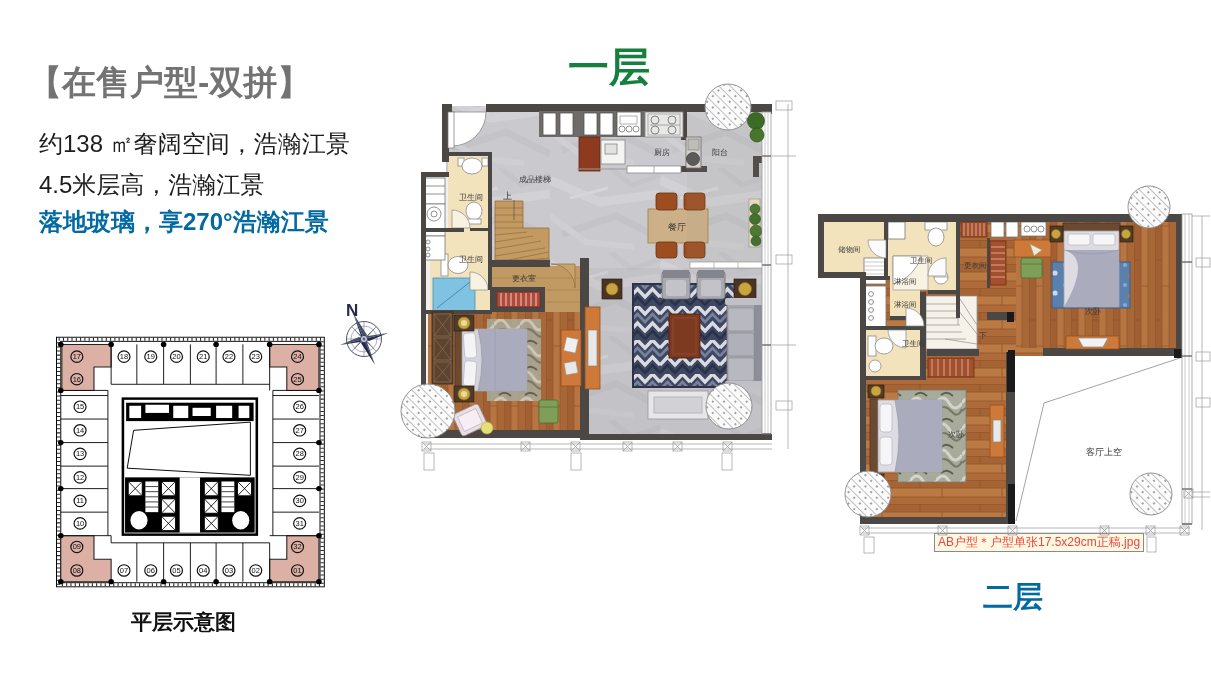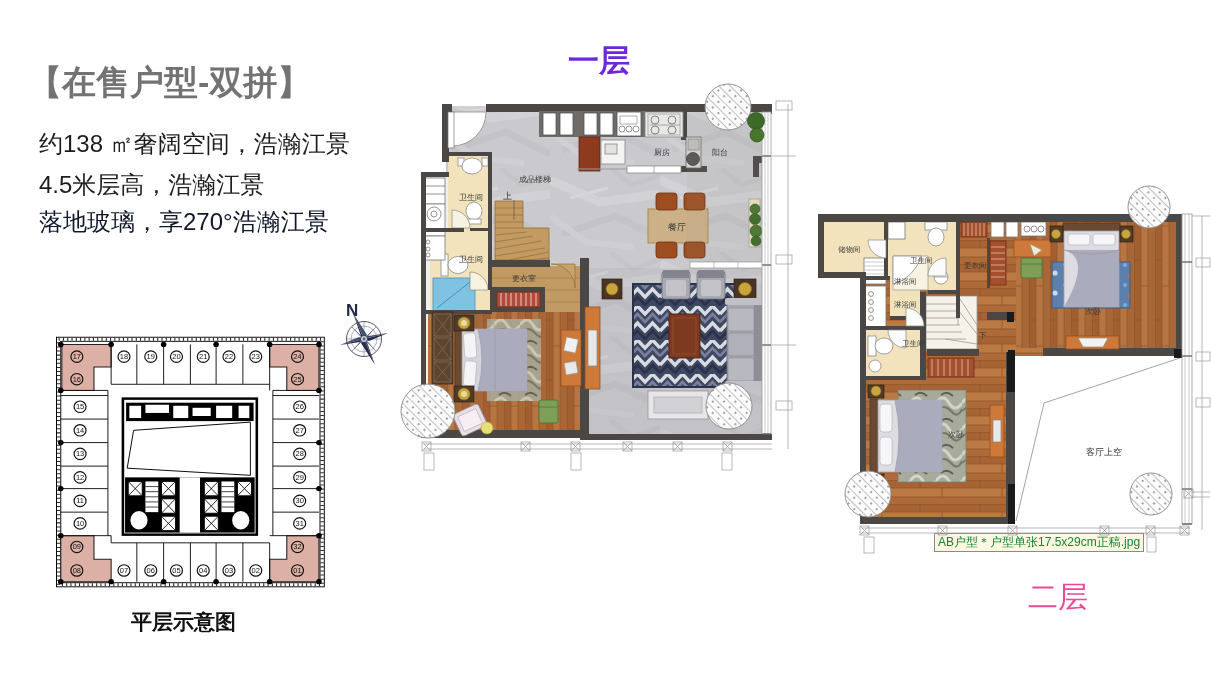--- a/index.html
+++ b/index.html
@@ -9,25 +9,25 @@
 </style>
 </head>
 <body>
 
 <div class="abs" style="left:28px;top:60px;font-size:34px;font-weight:bold;color:#737373;letter-spacing:0px;">【在售户型-双拼】</div>
 
 <div class="abs" style="left:39px;top:128px;font-size:24px;color:#1d1d1d;">约138 ㎡奢阔空间，浩瀚江景</div>
 
 <div class="abs" style="left:39px;top:169px;font-size:24px;color:#1d1d1d;">4.5米层高，浩瀚江景</div>
 
-<div class="abs" style="left:39px;top:206px;font-size:24px;color:#0f172a;">落地玻璃，享270°浩瀚江景</div>
-
-<div class="abs" style="left:568px;top:40px;font-size:31px;font-weight:bold;color:#6d28d9;">一层</div>
-
-<div class="abs" style="left:983px;top:577px;font-size:30px;font-weight:normal;color:#ec4899;margin-left:45px;">二层</div>
+<div class="abs" style="left:39px;top:206px;font-size:24px;color:#0369a1;font-weight:bold;">落地玻璃，享270°浩瀚江景</div>
+
+<div class="abs" style="left:568px;top:40px;font-size:41px;font-weight:bold;color:#15803d;">一层</div>
+
+<div class="abs" style="left:983px;top:577px;font-size:30px;font-weight:bold;color:#0369a1;">二层</div>
 
 <div class="abs" style="left:131px;top:608px;font-size:21px;font-weight:bold;color:#111;">平层示意图</div>
 
 <svg class="abs" style="left:333px;top:303px;" width="64" height="62" viewBox="0 0 64 62">
   <g stroke="#3d4156" fill="none" stroke-width="0.9">
     <circle cx="31" cy="36" r="17.5"></circle>
     <circle cx="31" cy="36" r="13" stroke-width="0.6" stroke="#7a7e96"></circle>
     <line x1="31" y1="18.5" x2="31" y2="53.5" stroke-width="0.6" stroke="#7a7e96"></line>
     <line x1="13.5" y1="36" x2="48.5" y2="36" stroke-width="0.6" stroke="#7a7e96"></line>
     <line x1="18.6" y1="23.6" x2="43.4" y2="48.4" stroke-width="0.6" stroke="#7a7e96"></line>
@@ -45,21 +45,21 @@
     <path d="M31 36 L44 23 L35 33 Z"></path>
     <path d="M31 36 L18 49 L27 39 Z"></path>
     <path d="M31 36 L44 49 L35 39 Z" fill="#474d6e"></path>
     <path d="M31 36 L18 23 L27 33 Z" fill="#474d6e"></path>
   </g>
   <circle cx="31" cy="36" r="3.6" fill="#c6c9d8" stroke="#2a2d4e" stroke-width="0.8"></circle>
   <circle cx="31" cy="36" r="1.4" fill="#5b6080"></circle>
   <text x="13" y="13" font-size="17" font-weight="bold" fill="#252a49" font-family="Liberation Sans">N</text>
 </svg>
 
-<div class="abs" style="left:934px;top:533px;background:#fdf8df;border:1px solid #8a8a8a;font-size:12px;line-height:17px;color:#15803d;padding:0px 3px;white-space:nowrap;">AB户型＊户型单张17.5x29cm正稿.jpg</div>
+<div class="abs" style="left:934px;top:533px;background:#fdf8df;border:1px solid #8a8a8a;font-size:12px;line-height:17px;color:#ef4444;padding:0px 3px;white-space:nowrap;">AB户型＊户型单张17.5x29cm正稿.jpg</div>
 
 <svg id="f1" class="abs" style="left:395px;top:80px;" width="420" height="410" viewBox="395 80 420 410">
 <defs>
   <pattern id="marble" width="110" height="84" patternUnits="userSpaceOnUse">
     <rect width="110" height="84" fill="#cacace"></rect>
     <path d="M0 12 L50 34 L110 26" stroke="#d2d2d6" stroke-width="9" fill="none"></path>
     <path d="M12 66 L66 48 L110 70" stroke="#c3c3c8" stroke-width="7" fill="none"></path>
     <path d="M0 48 L36 74 L84 79" stroke="#cfcfd3" stroke-width="6" fill="none"></path>
     <path d="M60 0 L82 17 L110 7" stroke="#c4c4c9" stroke-width="5" fill="none"></path>
     <path d="M20 30 L58 20" stroke="#d6d6da" stroke-width="3" fill="none"></path>

